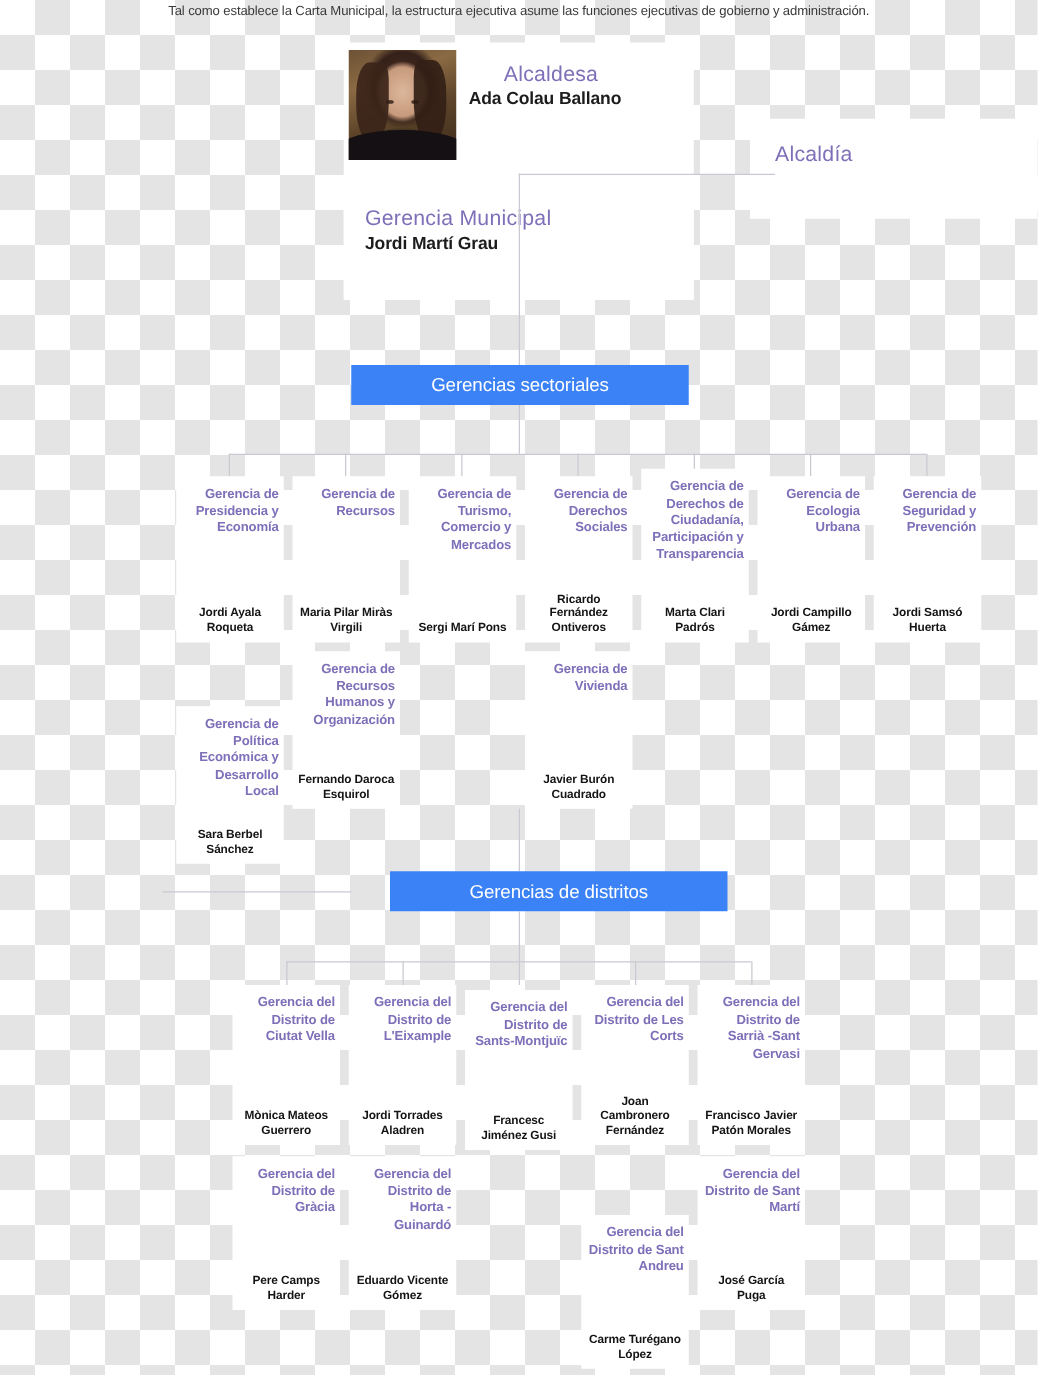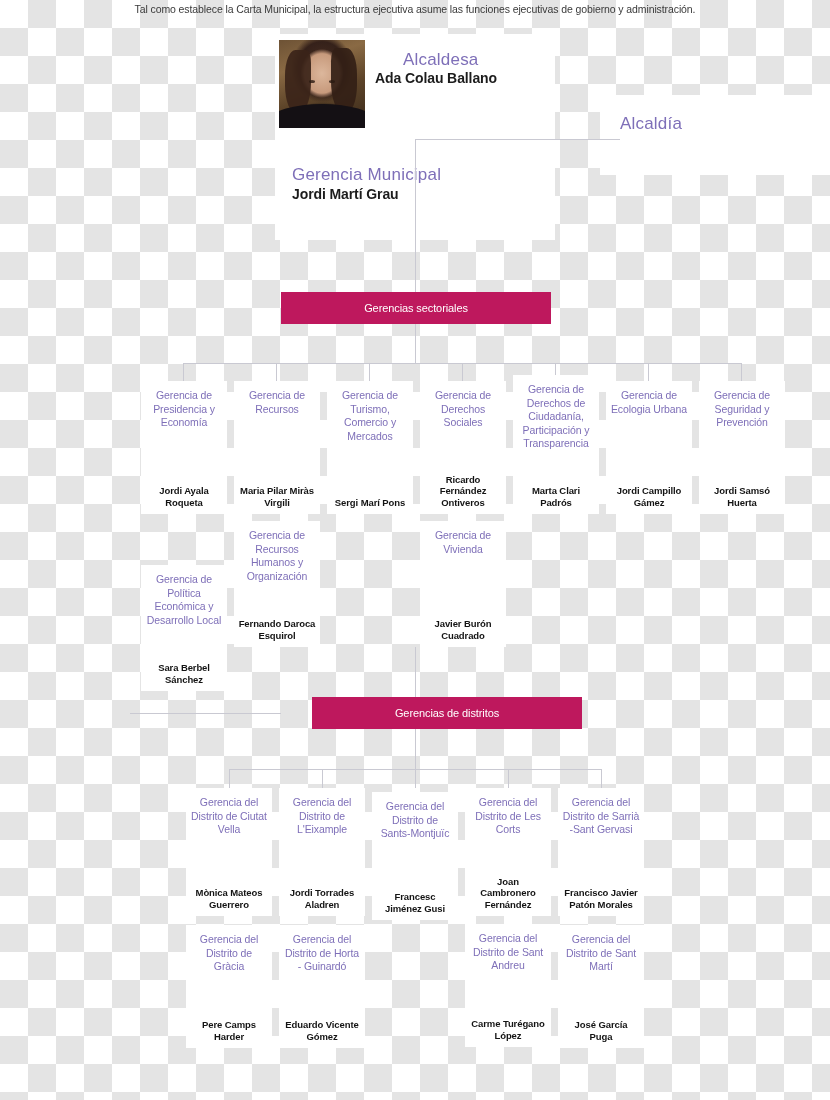--- a/index.html
+++ b/index.html
@@ -60,36 +60,36 @@
   .alcaldia-card{
     position:absolute;left:600px;top:95px;width:230px;height:80px;background:#ffffff;
   }
   #alcaldia-title{left:620px;top:114px;font-size:17px;}
 
   .hline{position:absolute;height:1px;background:#c9c9d2;}
   .vline{position:absolute;width:1px;background:#c9c9d2;}
 
   
   .banner{
-    position:absolute;background:#be185d;color:#ffffff;
+    position:absolute;background:#3b82f6;color:#ffffff;
     display:flex;align-items:center;justify-content:center;
-    font-size:11px;letter-spacing:-0.1px;
+    font-size:15px;letter-spacing:-0.1px;
   }
   #banner-sectorial{left:281px;top:292px;width:270px;height:32px;}
   #banner-distritos{left:281px;top:697px;width:270px;height:32px;margin-left:31px;}
 
   
   .card{
     position:absolute;background:#ffffff;
     display:flex;flex-direction:column;align-items:center;
     box-sizing:border-box;padding:8px 4px 6px 4px;
   }
   .card .c-title{
-    font-size:10.5px;line-height:13.6px;color:#7e6fb8;text-align:center;
-    font-weight:400;letter-spacing:-0.1px;
+    font-size:10.5px;line-height:13.6px;color:#7e6fb8;text-align:right;
+    font-weight:700;letter-spacing:-0.1px;
   }
   .card .c-name{
     font-size:9.5px;line-height:11.5px;color:#141414;text-align:center;
     font-weight:700;letter-spacing:-0.1px;margin-top:auto;
   }
 </style>
 </head>
 <body>
 
 <div class="stage">
@@ -206,21 +206,21 @@
   </div>
 
   <div class="card" style="left:186px;top:925px;width:86px;height:123px;">
     <div class="c-title">Gerencia del Distrito de Gràcia</div>
     <div class="c-name">Pere Camps Harder</div>
   </div>
   <div class="card" style="left:279px;top:925px;width:86px;height:123px;">
     <div class="c-title">Gerencia del Distrito de Horta - Guinardó</div>
     <div class="c-name">Eduardo Vicente Gómez</div>
   </div>
-  <div class="card" style="left:465px;top:924px;width:86px;height:123px;gap:24px;">
+  <div class="card" style="left:465px;top:972px;width:86px;height:123px;gap:24px;">
     <div class="c-title">Gerencia del Distrito de Sant Andreu</div>
     <div class="c-name">Carme Turégano López</div>
   </div>
   <div class="card" style="left:558px;top:925px;width:86px;height:123px;">
     <div class="c-title">Gerencia del Distrito de Sant Martí</div>
     <div class="c-name">José García Puga</div>
   </div>
 
 </div>
 

